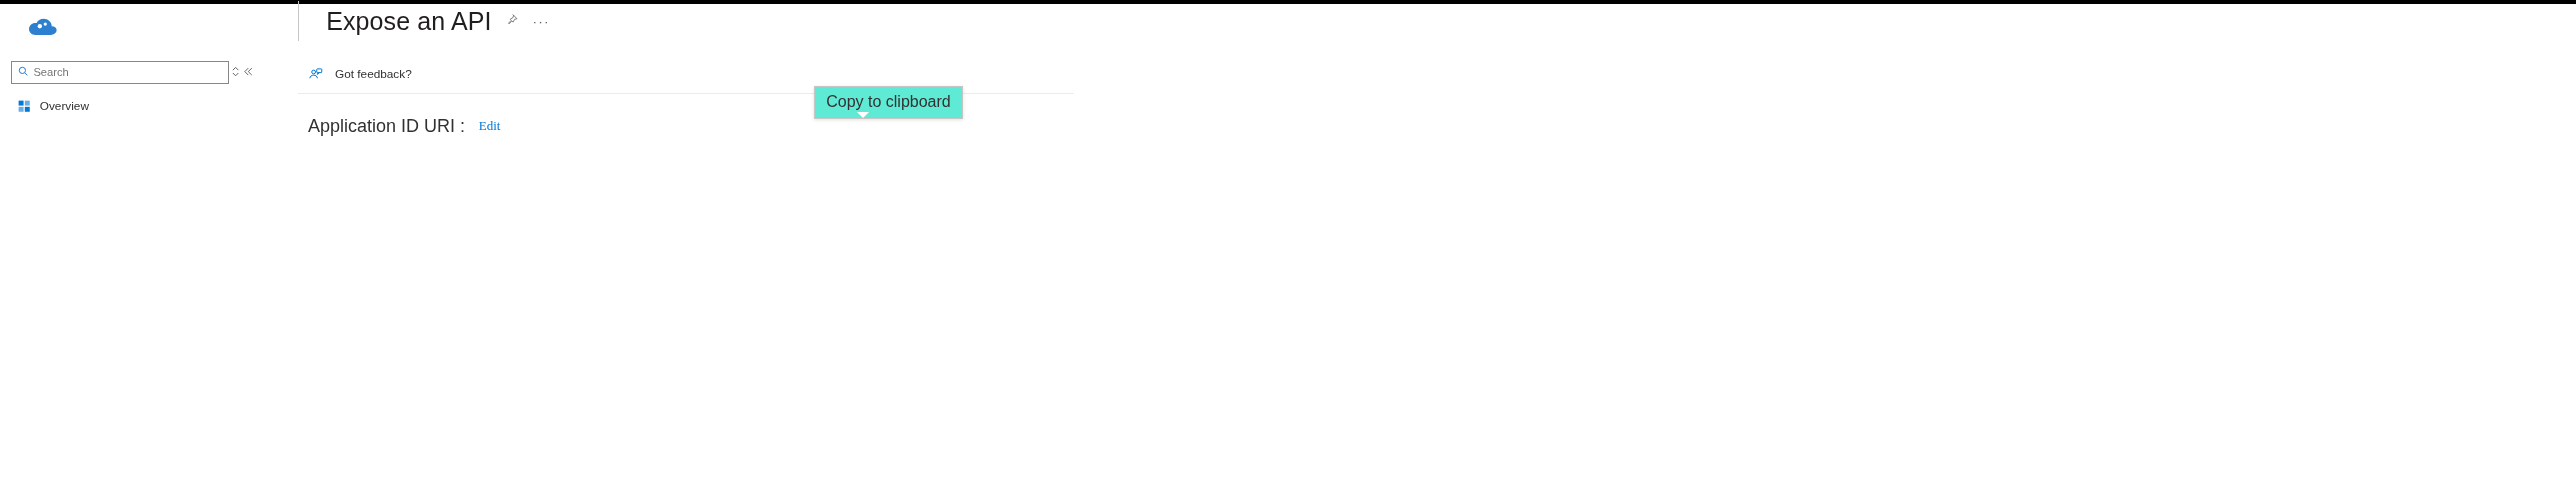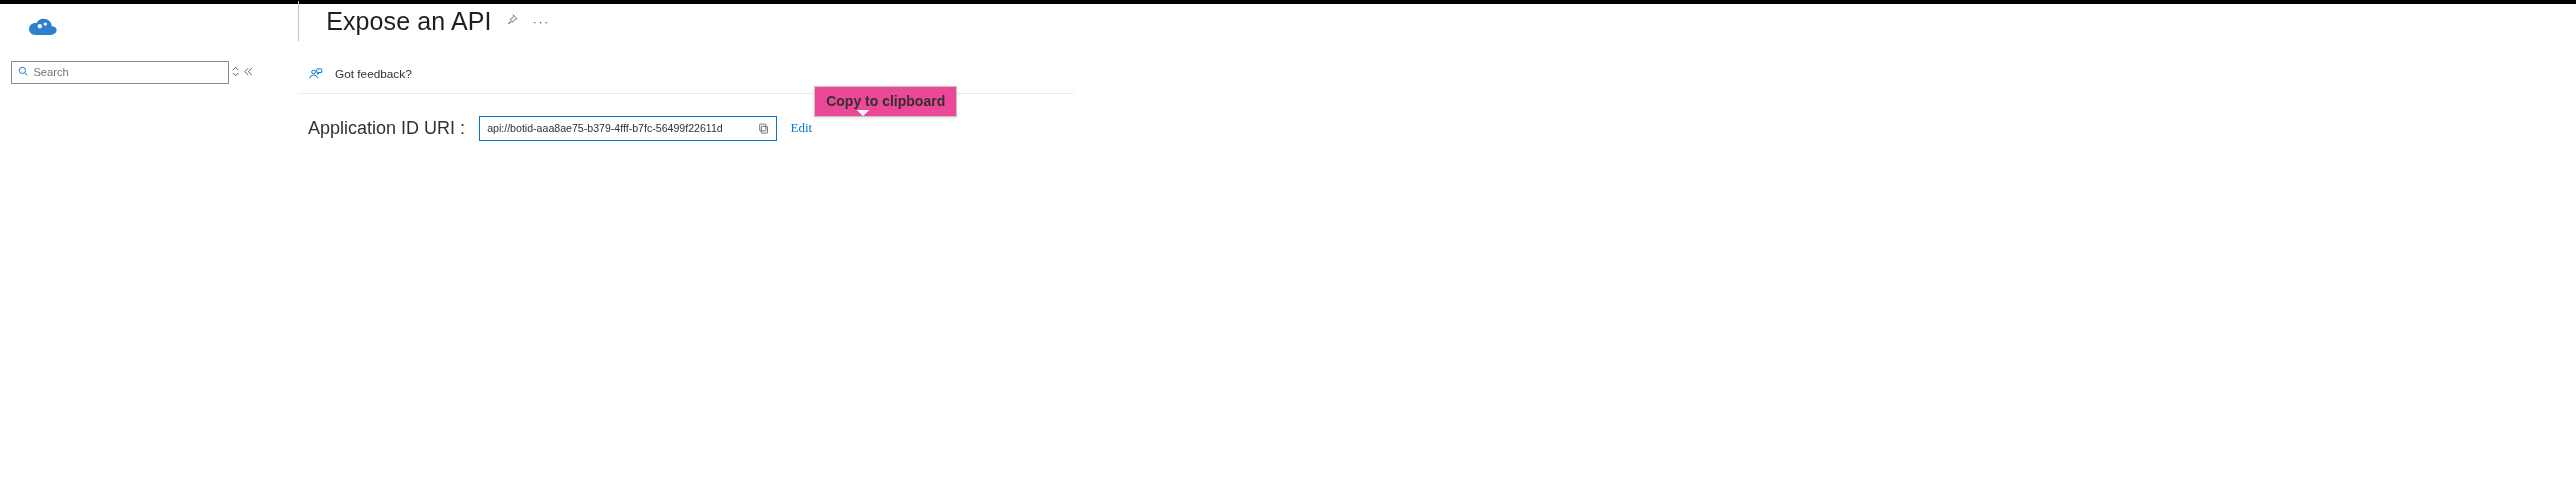--- a/index.html
+++ b/index.html
@@ -128,28 +128,27 @@
     .edit-link {
       color: #0078d4;
       font-size: 13px;
       cursor: pointer;
       font-family: Liberation Serif, serif;
     }
     .tooltip {
       position: absolute;
       top: -7.4px;
       left: 516px;
-      background: #ec4899;
+      background: #5eead4;
       border: 0.6px solid #c8c6c4;
       box-shadow: 0 1.2px 3.7px rgba(0,0,0,.12);
       padding: 6.2px 11.2px;
-      font-size: 14px;
+      font-size: 16px;
       color: #323130;
       white-space: nowrap;
-      font-weight: bold;
     }
     .tooltip::after {
       content: "";
       position: absolute;
       left: 42px;
       bottom: -6.2px;
       border: 6.2px solid transparent;
       border-top-color: #fff;
       filter: drop-shadow(0 0.6px 0 #c8c6c4);
     }
@@ -191,20 +190,31 @@
       </span>
       <span class="collapse">
         <svg viewBox="0 0 16 16">
             <path d="M9 3 L4 8 L9 13" stroke="#605e5c" stroke-width="1.4" fill="none"></path>
             <path d="M14 3 L9 8 L14 13" stroke="#605e5c" stroke-width="1.4" fill="none"></path>
           </svg>
       </span>
     </div>
 
     <div class="nav-list">
+      <div class="nav-item">
+        <span class="icon">
+          <svg width="12.4" height="12.4" viewBox="0 0 20 20">
+              <rect x="1" y="1" width="8" height="8" fill="#0078d4"></rect>
+              <rect x="11" y="1" width="8" height="8" fill="#69afe5"></rect>
+              <rect x="1" y="11" width="8" height="8" fill="#69afe5"></rect>
+              <rect x="11" y="11" width="8" height="8" fill="#0078d4"></rect>
+            </svg>
+        </span>
+        <span>Overview</span>
+      </div>
     </div>
 
   </div>
 
   <div class="main">
 
     <div class="title-row">
       <span class="title-text">Expose an API</span>
       <span>
         <svg width="13.7" height="13.7" viewBox="0 0 24 24">
@@ -224,29 +234,20 @@
               <path d="M16 9l-1 3 3-3" fill="none" stroke="#0078d4" stroke-width="1.6"></path>
             </svg>
         </span>
         <span>Got feedback?</span>
       </div>
     </div>
 
     <div class="content">
       <span class="field-label">Application ID URI :</span>
 
-      <div class="uri-box">
-        <input type="text" readonly="" value="api://botid-aaa8ae75-b379-4fff-b7fc-56499f22611d" style="">
-        <span class="copy-btn">
-          <svg width="11.2" height="11.2" viewBox="0 0 20 20">
-              <rect x="6" y="6" width="11" height="12" rx="1" fill="none" stroke="#605e5c" stroke-width="1.5"></rect>
-              <rect x="3" y="2" width="11" height="12" rx="1" fill="none" stroke="#605e5c" stroke-width="1.5"></rect>
-            </svg>
-        </span>
-      </div>
 
       <span class="edit-link">Edit</span>
 
       <div class="tooltip">
         <span>Copy to clipboard</span>
       </div>
     </div>
 
   </div>
 

